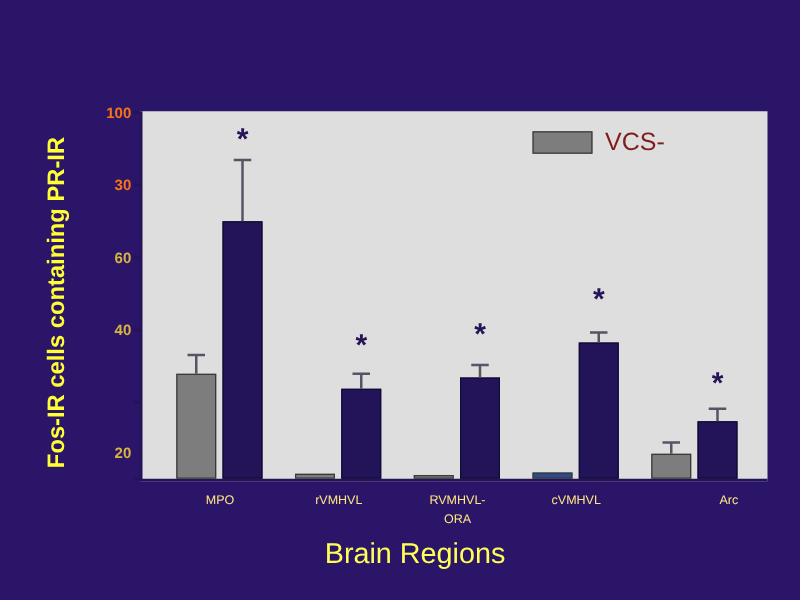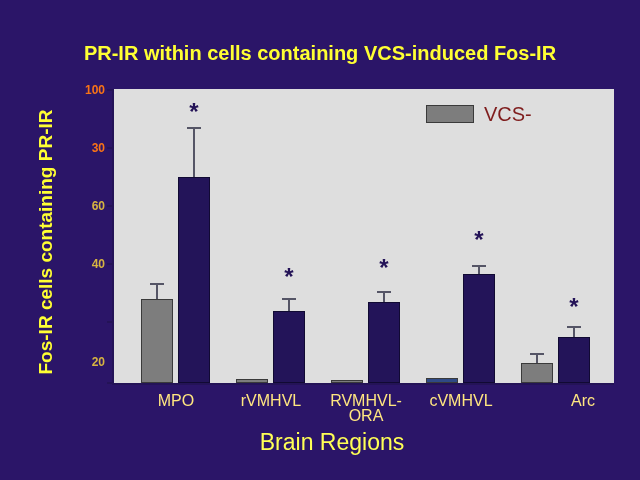--- a/index.html
+++ b/index.html
@@ -131,21 +131,21 @@
     font-size: 24px;
     font-weight: bold;
     line-height: 1;
     transform: translateX(-50%);
   }
 
   
   .x-cat-label {
     position: absolute;
     color: #ffe680;
-    font-size: 16px;
+    font-size: 10px;
     text-align: center;
     line-height: 15px;
     transform: translateX(-50%);
     white-space: pre-line;
   }
 
   
   #legend {
     position: absolute;
     left: 424px;
@@ -169,21 +169,20 @@
     color: #7f1d1d;
     font-size: 20px;
     white-space: nowrap;
   }
 </style>
 </head>
 <body>
 
 <div id="slide">
 
-  <div id="chart-title">PR-IR within cells containing VCS-induced Fos-IR</div>
 
   <div id="y-axis-title">Fos-IR cells containing PR-IR</div>
 
   <div class="y-tick-wrap" style="top:83px;">100</div>
   <div class="y-tick-wrap" style="top:141px;">30</div>
   <div class="y-tick-wrap dim" style="top:199px;">60</div>
   <div class="y-tick-wrap dim" style="top:257px;">40</div>
   <div class="y-tick-wrap dim" style="top:315px;margin-top:40px;">20</div>
 
   <div class="y-tick-mark" style="top:89px;"></div>

